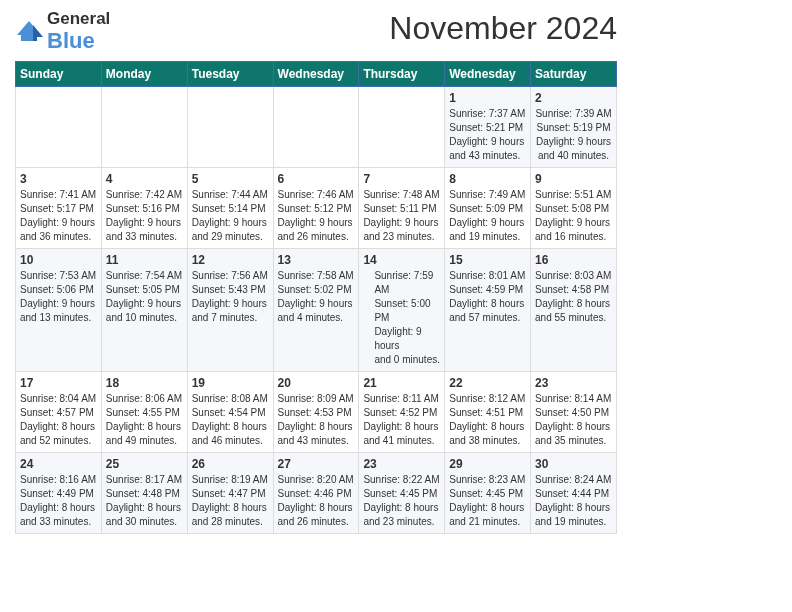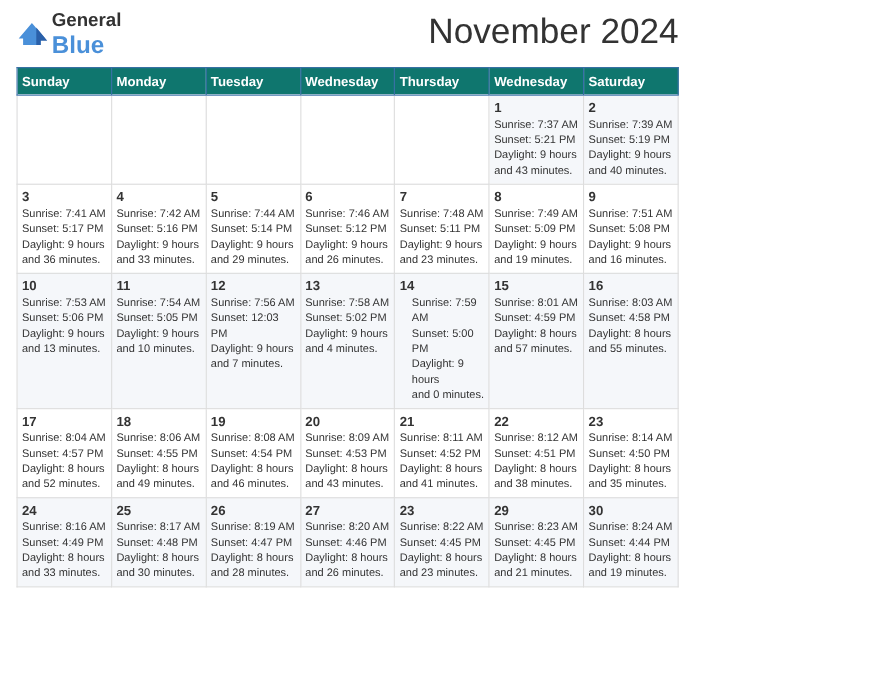--- a/index.html
+++ b/index.html
@@ -148,21 +148,21 @@
           <td class="empty-cell"></td>
           <td>
             <span class="day-num">1</span>
             <div class="day-info" style="white-space: pre-line;">Sunrise: 7:37 AM
 Sunset: 5:21 PM
 Daylight: 9 hours
 and 43 minutes.</div>
           </td>
           <td>
             <span class="day-num">2</span>
-            <div class="day-info" style="white-space: pre-line;">Sunrise: 7:39 AM
+            <div class="day-info" style="white-space: pre-line; text-align: center;">Sunrise: 7:39 AM
 Sunset: 5:19 PM
 Daylight: 9 hours
 and 40 minutes.</div>
           </td>
         </tr>
         <tr>
           <td>
             <span class="day-num">3</span>
             <div class="day-info" style="white-space: pre-line;">Sunrise: 7:41 AM
 Sunset: 5:17 PM
@@ -199,21 +199,21 @@
           </td>
           <td>
             <span class="day-num">8</span>
             <div class="day-info" style="white-space: pre-line;">Sunrise: 7:49 AM
 Sunset: 5:09 PM
 Daylight: 9 hours
 and 19 minutes.</div>
           </td>
           <td>
             <span class="day-num">9</span>
-            <div class="day-info" style="white-space: pre-line;">Sunrise: 7:51 AM
+            <div class="day-info" style="white-space: pre-line;">Sunrise: 5:51 AM
 Sunset: 5:08 PM
 Daylight: 9 hours
 and 16 minutes.</div>
           </td>
         </tr>
         <tr>
           <td>
             <span class="day-num">10</span>
             <div class="day-info" style="white-space: pre-line;">Sunrise: 7:53 AM
 Sunset: 5:06 PM
@@ -223,21 +223,21 @@
           <td>
             <span class="day-num">11</span>
             <div class="day-info" style="white-space: pre-line;">Sunrise: 7:54 AM
 Sunset: 5:05 PM
 Daylight: 9 hours
 and 10 minutes.</div>
           </td>
           <td>
             <span class="day-num">12</span>
             <div class="day-info" style="white-space: pre-line;">Sunrise: 7:56 AM
-Sunset: 12:03 PM
+Sunset: 5:43 PM
 Daylight: 9 hours
 and 7 minutes.</div>
           </td>
           <td>
             <span class="day-num">13</span>
             <div class="day-info" style="white-space: pre-line;">Sunrise: 7:58 AM
 Sunset: 5:02 PM
 Daylight: 9 hours
 and 4 minutes.</div>
           </td>

